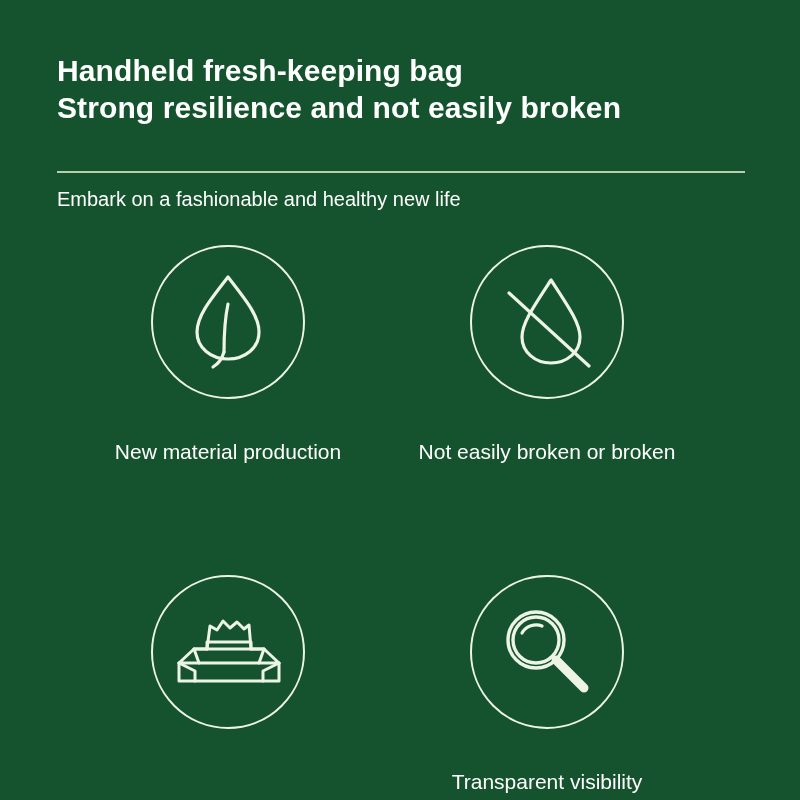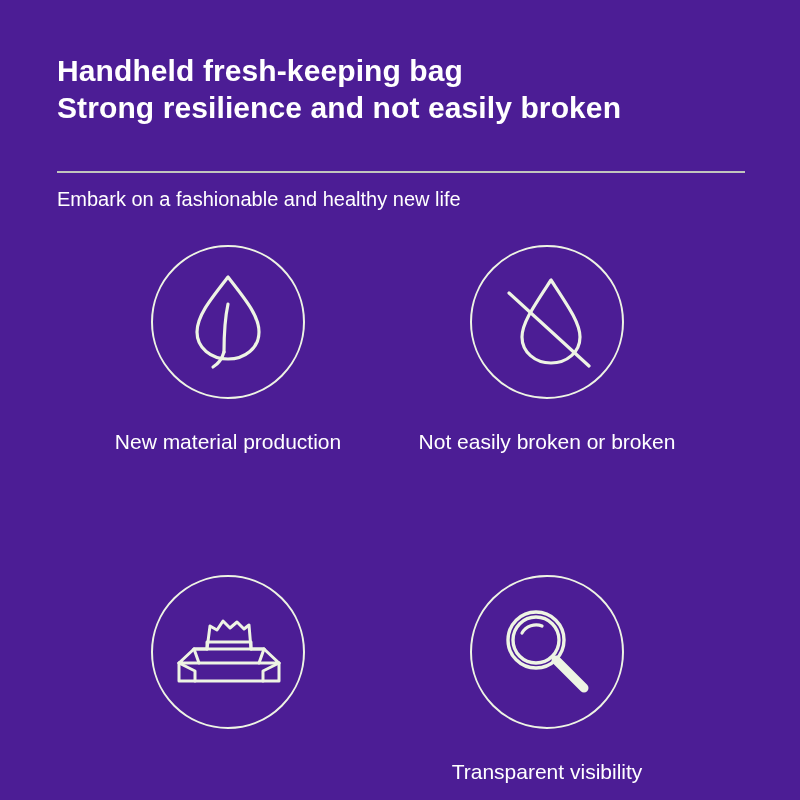--- a/index.html
+++ b/index.html
@@ -10,21 +10,21 @@
     width: 800px;
     height: 800px;
     background: #6b8d4f;
     font-family: "Liberation Sans", sans-serif;
     overflow: hidden;
     position: relative;
   }
   .poster {
     position: absolute;
     inset: 0;
-    background: #4c1d95;
+    background: #14532d;
   }
 
   
   .header {
     position: absolute;
     left: 57px;
     top: 52px;
     width: 690px;
   }
   .title-line {
@@ -81,21 +81,21 @@
     border-radius: 50%;
     box-sizing: border-box;
     display: flex;
     align-items: center;
     justify-content: center;
   }
   .icon-circle svg {
     display: block;
   }
   .feature-label {
-    margin-top: 30px;
+    margin-top: 40px;
     color: #ffffff;
     font-size: 21px;
     line-height: 26px;
     white-space: nowrap;
   }
 </style>
 </head>
 <body>
 
 <div class="poster">

